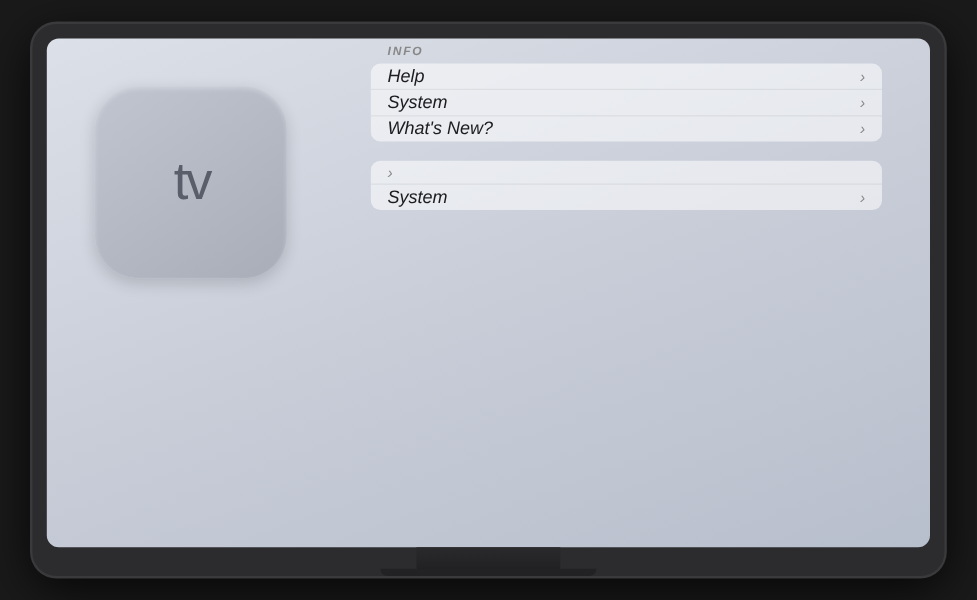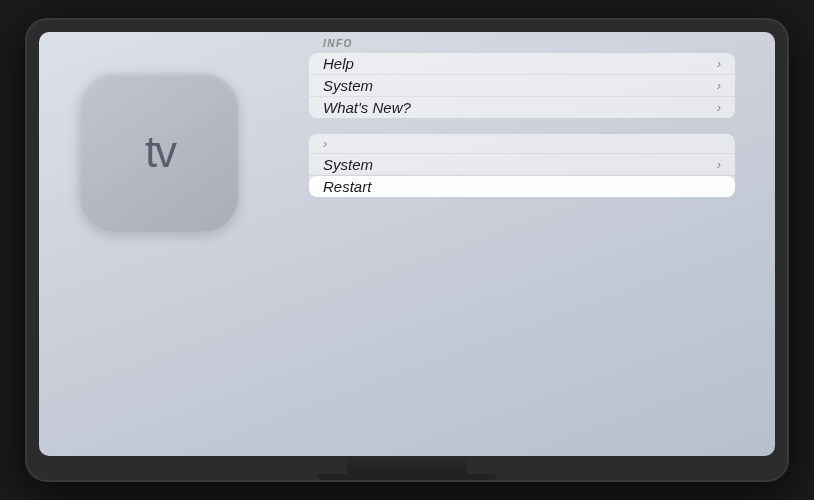--- a/index.html
+++ b/index.html
@@ -217,23 +217,20 @@
 
         <div class="menu-section">
           <div class="menu-list">
             <div class="menu-item">
               <span class="chevron">›</span>
             </div>
             <div class="menu-item">
               <span class="menu-item-label">System</span>
               <span class="chevron">›</span>
             </div>
-            <div class="menu-item focused">
-              <span class="menu-item-label">Restart</span>
-            </div>
           </div>
         </div>
 
       </div>
     </div>
   </div>
 
   <div class="tv-stand"></div>
 </div>
 

